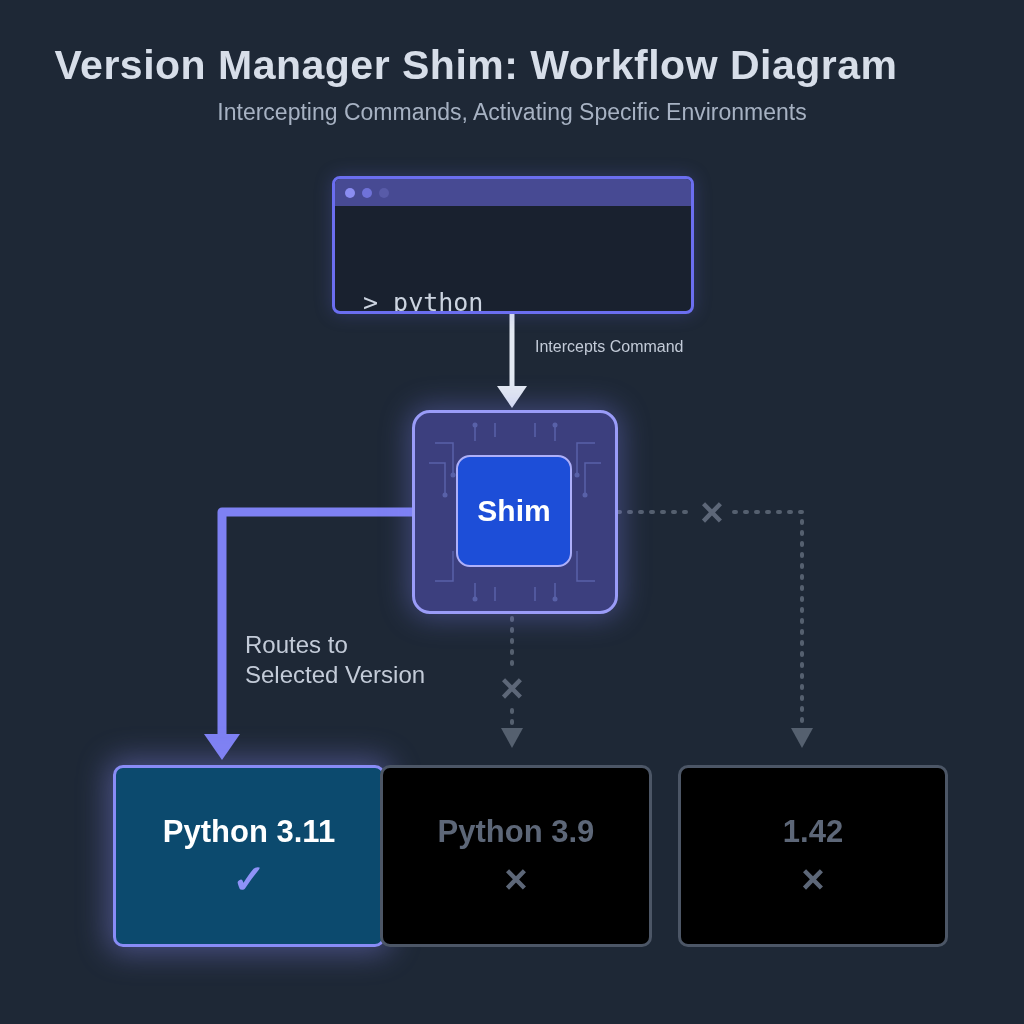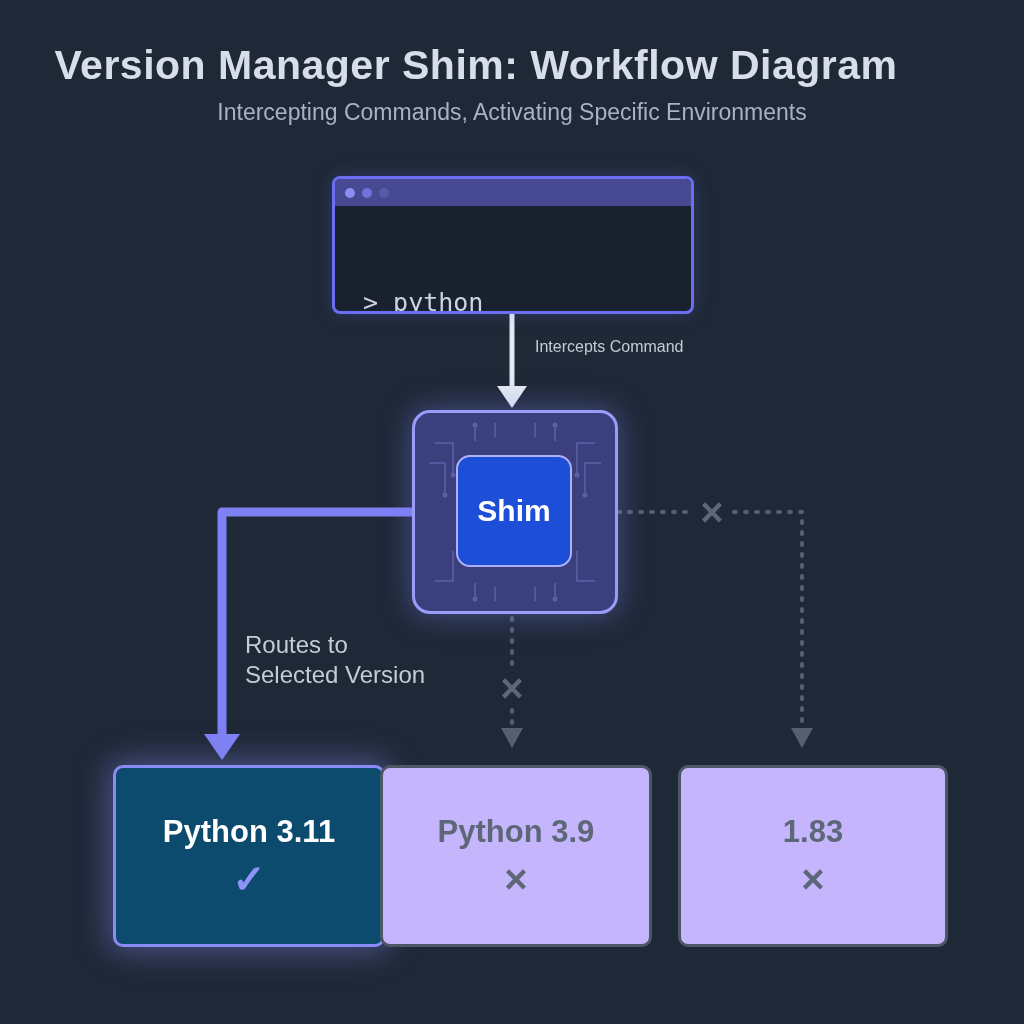--- a/index.html
+++ b/index.html
@@ -60,21 +60,21 @@
   .vbox{
     position:absolute;top:765px;height:176px;border-radius:10px;
     display:flex;flex-direction:column;align-items:center;justify-content:center;
     text-align:center;
   }
   .vbox-active{
     left:85px;width:266px;background:#0c4a6e;border:3px solid #898cf6;
     box-shadow:0 0 30px 6px rgba(139,141,248,.40);
     margin-left:28px;
   }
-  .vbox-inactive{background:#c4b5fd;border:3px solid #4c5666;}
+  .vbox-inactive{background:#000000;border:3px solid #4c5666;}
   .vbox-2{left:380px;width:266px;}
   .vbox-3{left:678px;width:264px;}
   .vbox-title{font-size:31px;font-weight:bold;line-height:38px;}
   .vbox-active .vbox-title{color:#ffffff;}
   .vbox-inactive .vbox-title{color:#5d6778;}
   .vbox-mark{font-size:40px;font-weight:bold;margin-top:8px;line-height:40px;}
   .mark-check{color:#8f92f7;}
   .mark-x{color:#5d6778;}
   
   .line-x{
@@ -176,17 +176,17 @@
     </div>
     <div class="vbox-mark mark-check">✓</div>
   </div>
 
   <div class="vbox vbox-inactive vbox-2">
     <div class="vbox-title">Python 3.9</div>
     <div class="vbox-mark mark-x">×</div>
   </div>
 
   <div class="vbox vbox-inactive vbox-3">
-    <div class="vbox-title">1.83</div>
+    <div class="vbox-title">1.42</div>
     <div class="vbox-mark mark-x">×</div>
   </div>
 
 </div>
 
 </body></html>

